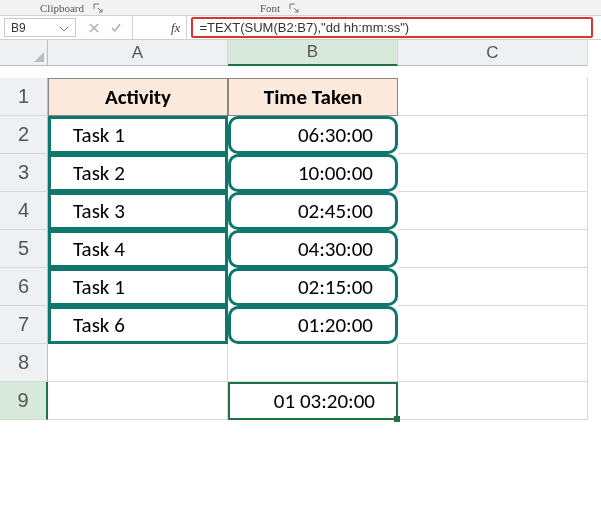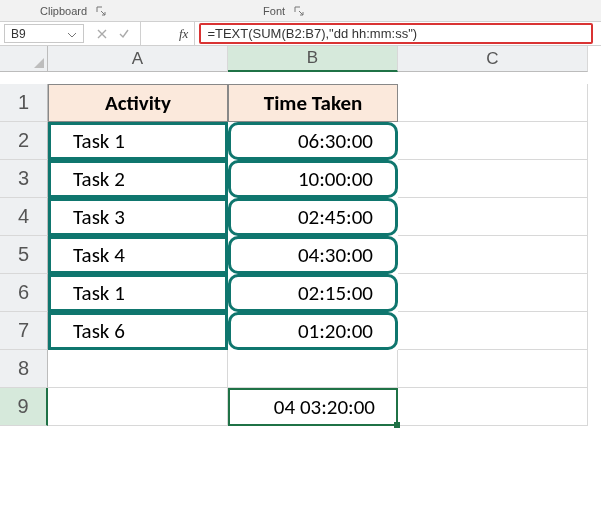--- a/index.html
+++ b/index.html
@@ -7,27 +7,28 @@
     margin: 0;
     font-family: "Segoe UI", Tahoma, sans-serif;
     font-size: 12px;
     background: #fff;
     color: #333;
     width: 601px;
     height: 512px;
     overflow: hidden;
   }
   .ribbon-row {
-    height: 22px;
+    height: 16px;
     display: flex;
     align-items: center;
     background: #f2f2f2;
     border-bottom: 1px solid #d0d0d0;
     font-size: 11px;
     color: #555;
+    font-family: Liberation Serif, serif;
   }
   .ribbon-group {
     display: flex;
     align-items: center;
     gap: 4px;
     padding: 0 6px;
   }
   .ribbon-label { padding: 0 4px; }
   .launcher {
     width: 12px; height: 12px;
@@ -36,21 +37,21 @@
   .launcher svg { width: 10px; height: 10px; }
   .spacer-small { width: 140px; }
   .formula-row {
     height: 24px;
     display: flex;
     align-items: stretch;
     border-bottom: 1px solid #d0d0d0;
     background: #fff;
   }
   .name-box {
-    width: 80px;
+    width: 72px;
     border: 1px solid #c8c8c8;
     display: flex;
     align-items: center;
     padding: 0 6px;
     font-size: 12px;
     background: #fff;
     margin: 2px 2px 2px 4px;
   }
   .name-box .dd {
     margin-left: auto;
@@ -265,15 +266,15 @@
   <div class="cell td right">01:20:00</div>
   <div class="cell empty"></div>
 
   <div class="rowhdr">8</div>
   <div class="cell empty"></div>
   <div class="cell empty"></div>
   <div class="cell empty"></div>
 
   <div class="rowhdr sel">9</div>
   <div class="cell empty"></div>
-  <div class="cell active">04 03:20:00</div>
+  <div class="cell active">01 03:20:00</div>
   <div class="cell empty"></div>
 </div>
 
 </body></html>

